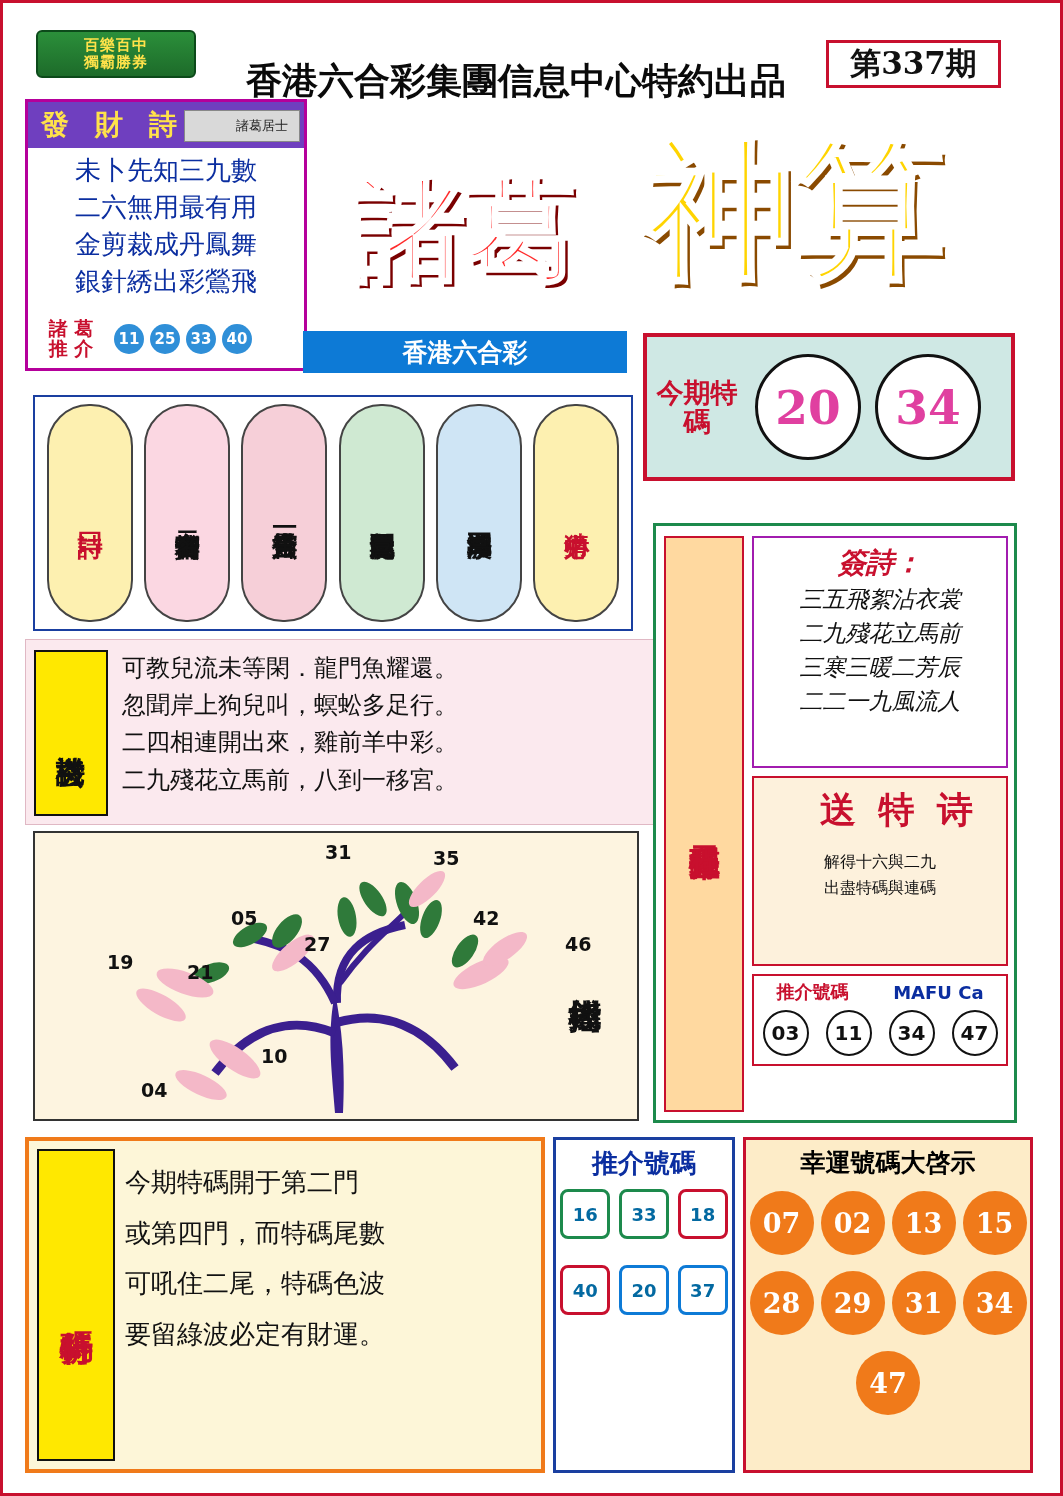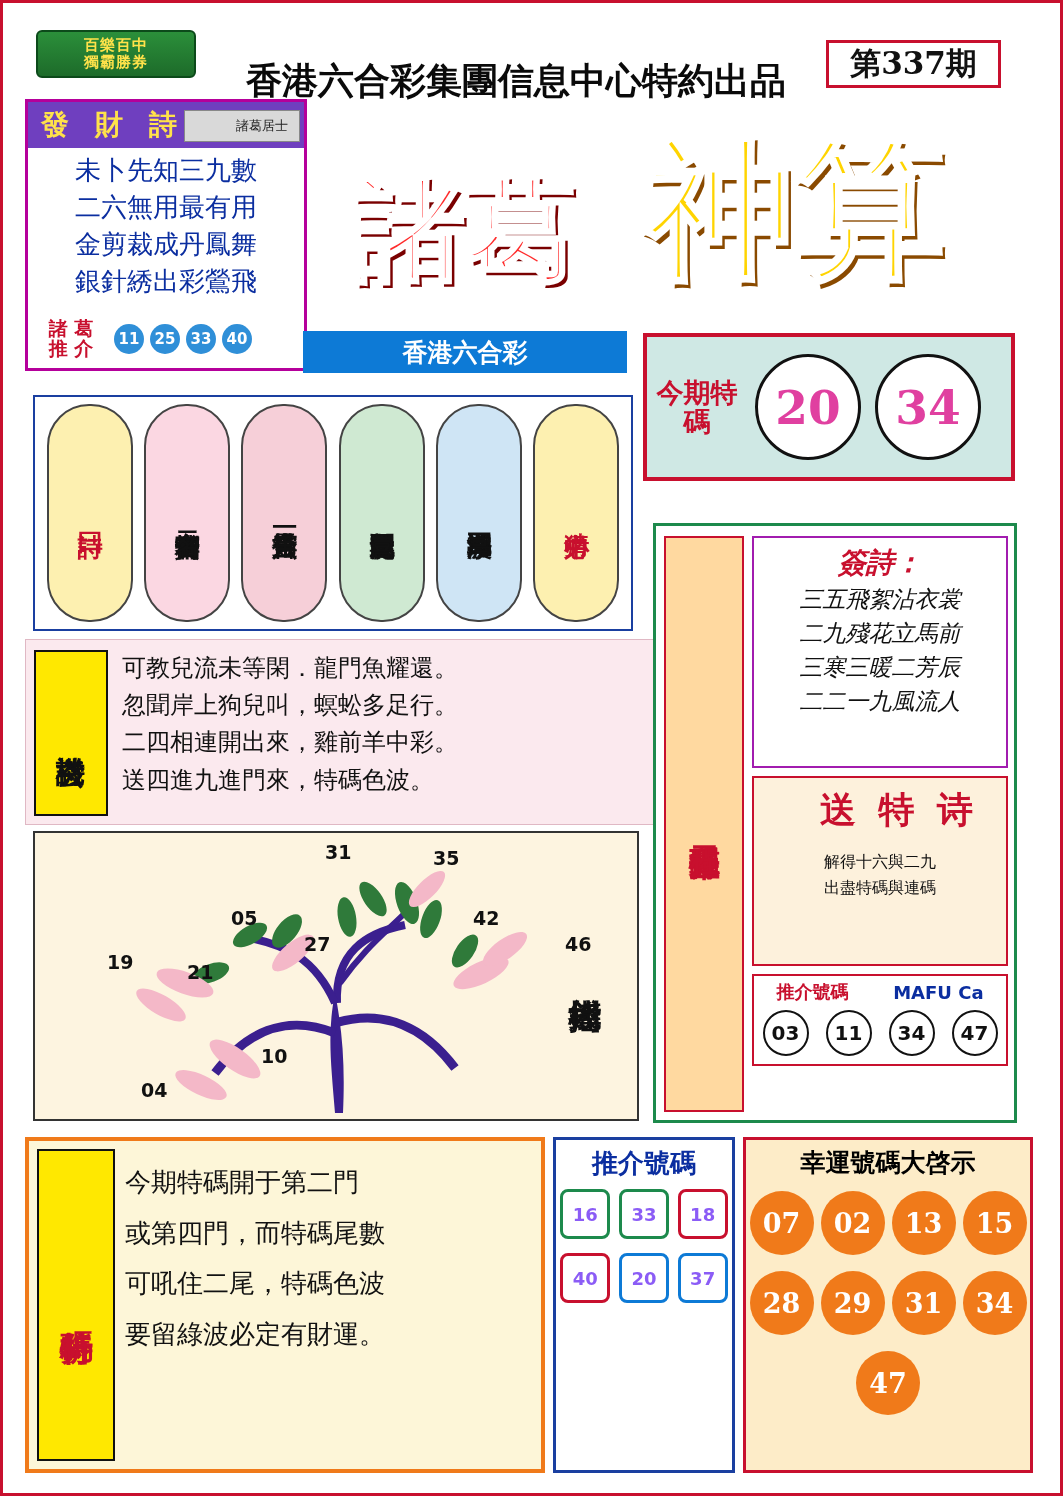--- a/index.html
+++ b/index.html
@@ -130,22 +130,22 @@
                color:#c8102e;font-family:"DejaVu Serif","Liberation Serif",serif;}
   .bl-text{left:96px;top:16px;width:412px;}
   .bl-text div{font-size:26px;color:#111;line-height:1.95;
                font-family:"DejaVu Serif","Liberation Serif",serif;}
 
   .bm{left:550px;top:1134px;width:182px;height:336px;border:3px solid #1a3fa0;background:#fff;}
   .bm-t{font-size:26px;font-weight:bold;color:#0b2ea0;text-align:center;margin-top:6px;
         font-family:"DejaVu Serif","Liberation Serif",serif;}
   .bm-grid{display:flex;flex-wrap:wrap;justify-content:space-around;margin-top:8px;}
   .hex{width:44px;height:44px;display:flex;align-items:center;justify-content:center;
-       font-size:18px;font-weight:bold;color:#8b5cf6;background:#fff;border:3px solid #111;
-       border-radius:8px;margin-bottom:14px;}
+       font-size:18px;font-weight:bold;color:#0369a1;background:#fff;border:3px solid #111;
+       border-radius:8px;margin-bottom:26px;}
 
   .br{left:740px;top:1134px;width:290px;height:336px;border:3px solid #c8102e;background:#fdecc8;}
   .br-t{font-size:25px;font-weight:bold;color:#000000;text-align:center;margin-top:6px;
         font-family:"DejaVu Serif","Liberation Serif",serif;}
   .br-grid{display:flex;flex-wrap:wrap;justify-content:space-around;margin-top:12px;}
   .ball-or{width:64px;height:64px;border-radius:50%;background:#f07a1a;color:#fff;
            display:flex;align-items:center;justify-content:center;font-size:27px;font-weight:bold;
            margin-bottom:16px;font-family:"DejaVu Serif","Liberation Serif",serif;}
 </style>
 </head>
@@ -221,21 +221,21 @@
   </div>
 
   <div class="abs xj">
     <div class="abs xj-lbl">
       <span>玄機詩</span>
     </div>
     <div class="abs xj-lines">
       <div>可教兒流未等閑．龍門魚耀還。</div>
       <div>忽聞岸上狗兒叫，螟蚣多足行。</div>
       <div>二四相連開出來，雞前羊中彩。</div>
-      <div>送四進九進門來，特碼色波。</div>
+      <div>二九殘花立馬前，八到一移宮。</div>
     </div>
   </div>
 
   <div class="abs tree">
     <svg width="606" height="290" viewBox="0 0 606 290" style="position:absolute;left:0;top:0;">
       <path d="M300 280 C296 230 292 200 300 160 C308 200 310 235 308 280 Z" fill="#3b1f8f"></path>
       <path d="M300 200 C250 180 210 200 180 240" stroke="#3b1f8f" stroke-width="9" fill="none"></path>
       <path d="M300 190 C350 175 390 195 420 235" stroke="#3b1f8f" stroke-width="9" fill="none"></path>
       <path d="M302 170 C300 120 330 100 370 92" stroke="#3b1f8f" stroke-width="8" fill="none"></path>
       <path d="M300 170 C280 125 250 112 215 105" stroke="#3b1f8f" stroke-width="8" fill="none"></path>

